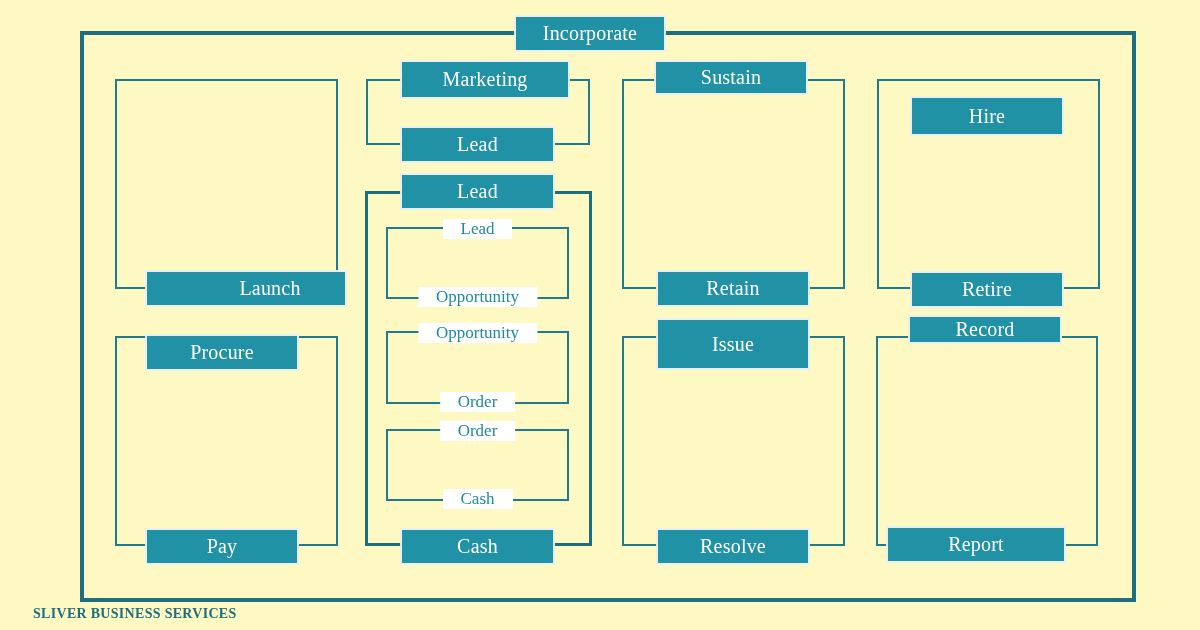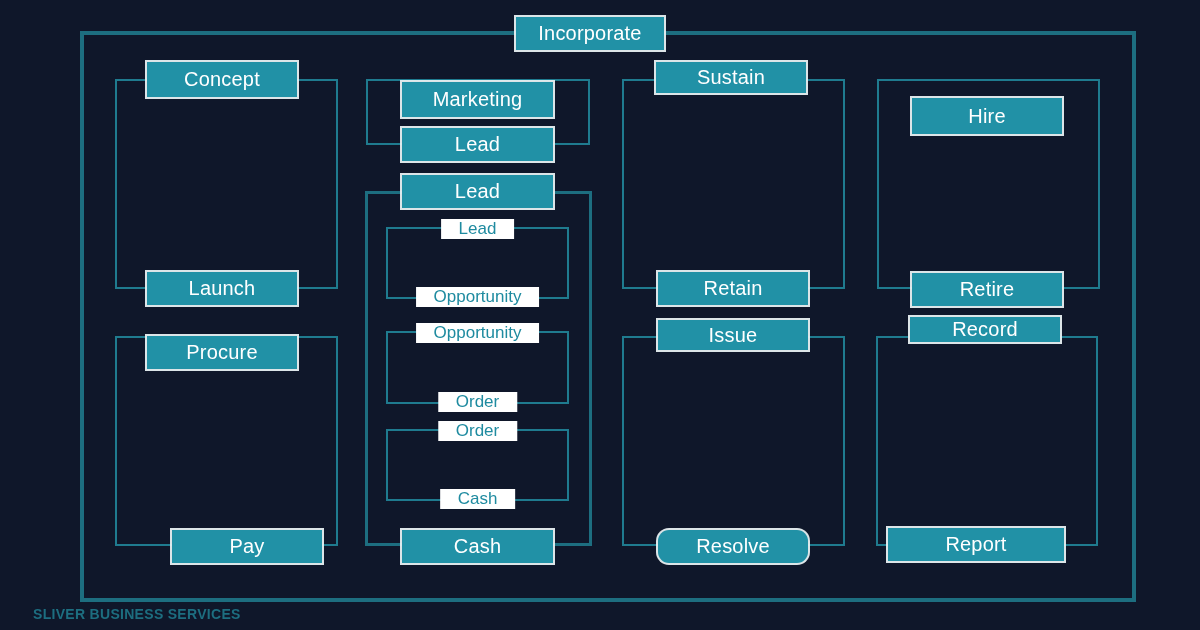--- a/index.html
+++ b/index.html
@@ -1,18 +1,18 @@
 <!DOCTYPE html>
 <html><head>
 <meta charset="utf-8">
 <style>
   html,body{margin:0;padding:0;background:#fff;}
   #canvas{
-    position:relative;width:1200px;height:630px;background:#0f172a;overflow:hidden;
-    font-family:Liberation Sans, sans-serif;
+    position:relative;width:1200px;height:630px;background:#fef9c3;overflow:hidden;
+    font-family:Liberation Serif, serif;
     --box-fill:#2191a6;--line-dark:#1d6e80;--line:#1f7b8f;--teal-text:#1f8ba0;
   }
   .outer-rect{
     position:absolute;left:80px;top:31px;width:1056px;height:571px;
     border:4px solid var(--line-dark);box-sizing:border-box;z-index:1;
   }
   .bracket{
     position:absolute;border:2px solid var(--line);box-sizing:border-box;z-index:2;
   }
   .big-rect{
@@ -41,29 +41,28 @@
 </style>
 </head>
 <body>
 
 <div id="canvas" style="--box-fill: #2191a6; --line-dark: #1d6e80; --line: #1f7b8f; --teal-text: #1f8ba0;">
 
   <div class="outer-rect"></div>
   <div class="node" style="left:516px;top:17px;width:148px;height:33px;">Incorporate</div>
 
   <div class="bracket" style="left:115px;top:79px;width:223px;height:210px;"></div>
-  <div class="node" style="left:147px;top:62px;width:150px;height:35px;">Concept</div>
-  <div class="node" style="left:147px;top:272px;width:150px;height:33px;">Launch</div>
+  <div class="node" style="left:147px;top:272px;width:150px;height:33px;padding-left:48px;">Launch</div>
 
   <div class="bracket" style="left:115px;top:336px;width:223px;height:210px;"></div>
   <div class="node" style="left:147px;top:336px;width:150px;height:33px;">Procure</div>
-  <div class="node" style="left:147px;top:530px;width:150px;height:33px;margin-left:25px;">Pay</div>
+  <div class="node" style="left:147px;top:530px;width:150px;height:33px;">Pay</div>
 
   <div class="bracket" style="left:366px;top:79px;width:224px;height:66px;"></div>
-  <div class="node" style="left:402px;top:62px;width:151px;height:35px;margin-top:20px;">Marketing</div>
+  <div class="node" style="left:402px;top:62px;width:166px;height:35px;">Marketing</div>
   <div class="node" style="left:402px;top:128px;width:151px;height:33px;">Lead</div>
 
   <div class="big-rect" style="left:365px;top:191px;width:227px;height:355px;"></div>
   <div class="node" style="left:402px;top:175px;width:151px;height:33px;">Lead</div>
   <div class="node" style="left:402px;top:530px;width:151px;height:33px;">Cash</div>
 
   <div class="sub-bracket" style="left:386px;top:227px;width:183px;height:72px;">
     <span class="sub-label top">Lead</span>
     <span class="sub-label bottom">Opportunity</span>
   </div>
@@ -74,22 +73,22 @@
   <div class="sub-bracket" style="left:386px;top:429px;width:183px;height:72px;">
     <span class="sub-label top">Order</span>
     <span class="sub-label bottom">Cash</span>
   </div>
 
   <div class="bracket" style="left:622px;top:79px;width:223px;height:210px;"></div>
   <div class="node" style="left:656px;top:62px;width:150px;height:31px;">Sustain</div>
   <div class="node" style="left:658px;top:272px;width:150px;height:33px;">Retain</div>
 
   <div class="bracket" style="left:622px;top:336px;width:223px;height:210px;"></div>
-  <div class="node" style="left:658px;top:320px;width:150px;height:30px;">Issue</div>
-  <div class="node" style="left:658px;top:530px;width:150px;height:33px;border-radius:11px;">Resolve</div>
+  <div class="node" style="left:658px;top:320px;width:150px;height:48px;">Issue</div>
+  <div class="node" style="left:658px;top:530px;width:150px;height:33px;">Resolve</div>
 
   <div class="bracket" style="left:877px;top:79px;width:223px;height:210px;"></div>
   <div class="node" style="left:912px;top:62px;width:150px;height:36px;margin-top:36px;">Hire</div>
   <div class="node" style="left:912px;top:273px;width:150px;height:33px;">Retire</div>
 
   <div class="bracket" style="left:876px;top:336px;width:222px;height:210px;"></div>
   <div class="node" style="left:910px;top:317px;width:150px;height:25px;text-align:center;">Record</div>
   <div class="node" style="left:888px;top:528px;width:176px;height:33px;">Report</div>
 
   <div class="footer-text">SLIVER BUSINESS SERVICES</div>

